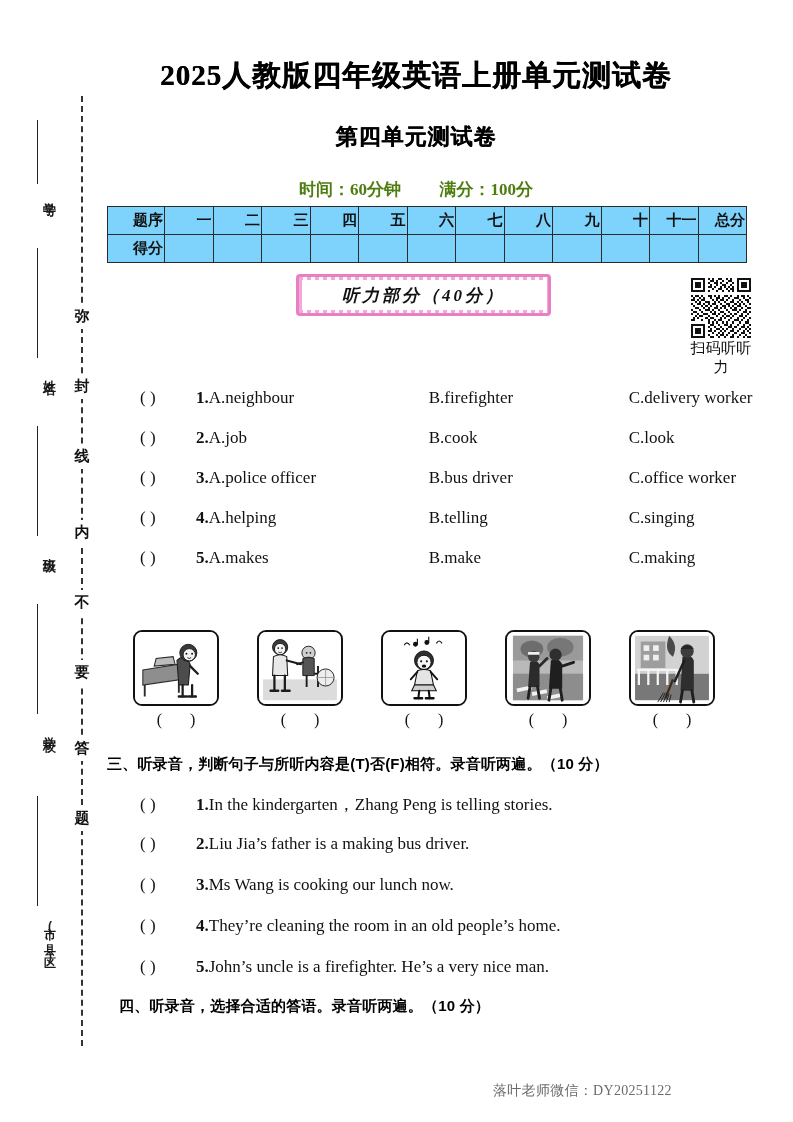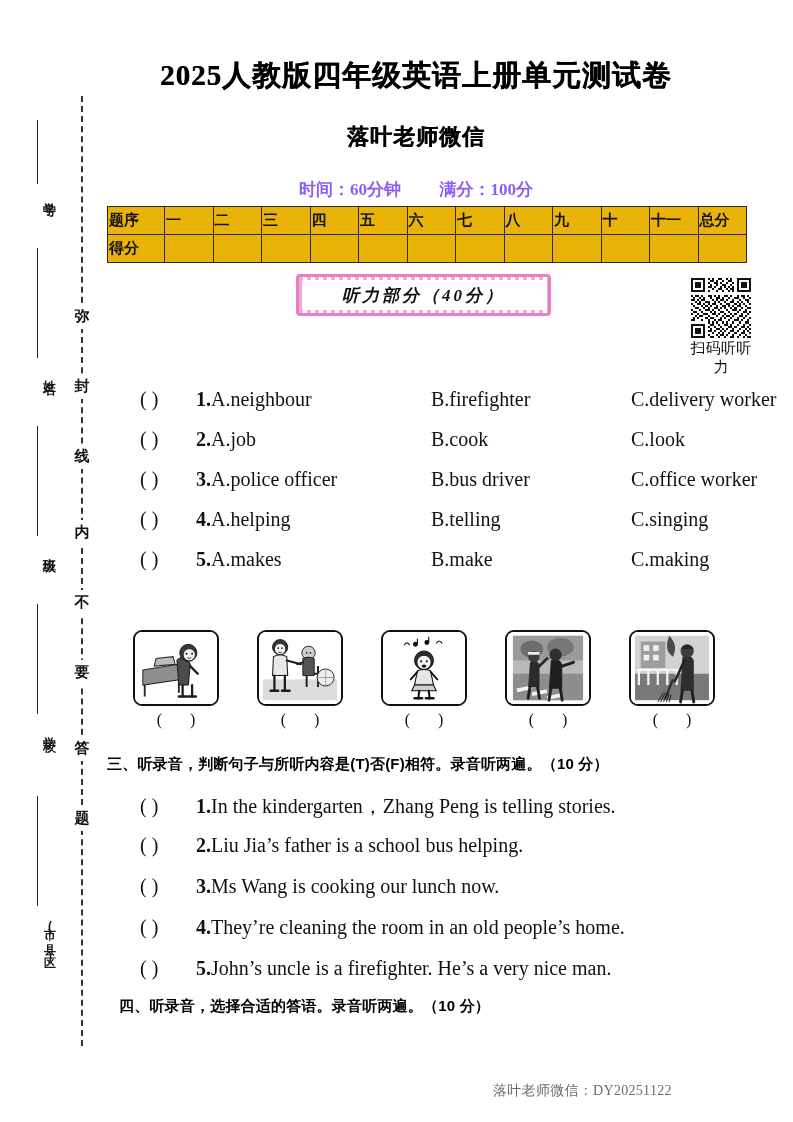--- a/index.html
+++ b/index.html
@@ -104,43 +104,43 @@
     text-shadow: 0.5px 0 0 #000;
   }
   .meta-line {
     position: absolute;
     left: 96px;
     top: 178px;
     width: 640px;
     text-align: center;
     font-size: 17px;
     font-weight: 700;
-    color: #8b5cf6;
+    color: #4d7c0f;
   }
   .meta-line .gap { display: inline-block; width: 30px; }
 
   
   table.score-table {
     position: absolute;
     left: 107px;
     top: 206px;
     width: 640px;
     border-collapse: collapse;
     table-layout: fixed;
   }
   table.score-table td {
     border: 1.4px solid #2b2b2b;
     height: 25px;
-    text-align: left;
+    text-align: right;
     vertical-align: middle;
     font-family: "Liberation Sans", sans-serif;
     font-size: 15px;
     font-weight: 700;
     color: #111;
-    background: #eab308;
+    background: #7dd3fc;
   }
   td.hdr-cell { background: #f6c9ea; }
   td.row-label { background: #f2bbe2; width: 54px; }
   td.total-cell { background: #f6c9ea; }
 
   
   .banner {
     position: absolute;
     left: 296px;
     top: 274px;
@@ -200,21 +200,21 @@
     font-weight: 700;
     color: #000;
     white-space: nowrap;
     letter-spacing: 0.2px;
   }
 
   .q-row {
     position: absolute;
     left: 140px;
     font-family: "Liberation Serif", serif;
-    font-size: 20px;
+    font-size: 17px;
     color: #111;
     white-space: nowrap;
   }
   .q-paren {
     display: inline-block;
     width: 56px;
   }
   .q-num {
     font-weight: 700;
   }
@@ -293,21 +293,21 @@
     <div class="seal-char" style="top:278px;">封</div>
     <div class="seal-char" style="top:348px;">线</div>
     <div class="seal-char" style="top:424px;">内</div>
     <div class="seal-char" style="top:494px;">不</div>
     <div class="seal-char" style="top:564px;">要</div>
     <div class="seal-char" style="top:640px;">答</div>
     <div class="seal-char" style="top:710px;">题</div>
   </div>
 
   <div class="title-main">2025人教版四年级英语上册单元测试卷</div>
-  <div class="title-sub">落叶老师微信</div>
+  <div class="title-sub">第四单元测试卷</div>
 
   <div class="meta-line">
     <span>时间：60分钟</span>
     <span class="gap"></span>
     <span>满分：100分</span>
   </div>
 
   <table class="score-table">
     <tbody>
       <tr>
@@ -749,21 +749,21 @@
     </div>
 
   </div>
 
   <div class="sec-head" style="top:755px;">三、听录音，判断句子与所听内容是(T)否(F)相符。录音听两遍。（10 分）</div>
 
   <div class="q-row" style="top:793px;">
     <span class="q-paren">(      )</span><span class="q-num">1.</span><span>In the kindergarten，Zhang Peng is telling stories.</span>
   </div>
   <div class="q-row" style="top:834px;">
-    <span class="q-paren">(      )</span><span class="q-num">2.</span><span>Liu Jia’s father is a school bus helping.</span>
+    <span class="q-paren">(      )</span><span class="q-num">2.</span><span>Liu Jia’s father is a making bus driver.</span>
   </div>
   <div class="q-row" style="top:875px;">
     <span class="q-paren">(      )</span><span class="q-num">3.</span><span>Ms Wang is cooking our lunch now.</span>
   </div>
   <div class="q-row" style="top:916px;">
     <span class="q-paren">(      )</span><span class="q-num">4.</span><span>They’re cleaning the room in an old people’s home.</span>
   </div>
   <div class="q-row" style="top:957px;">
     <span class="q-paren">(      )</span><span class="q-num">5.</span><span>John’s uncle is a firefighter. He’s a very nice man.</span>
   </div>

